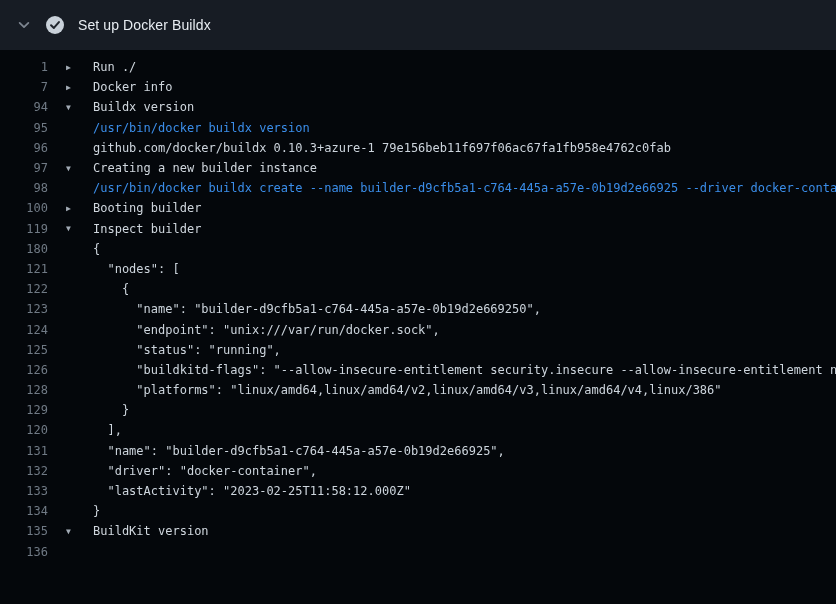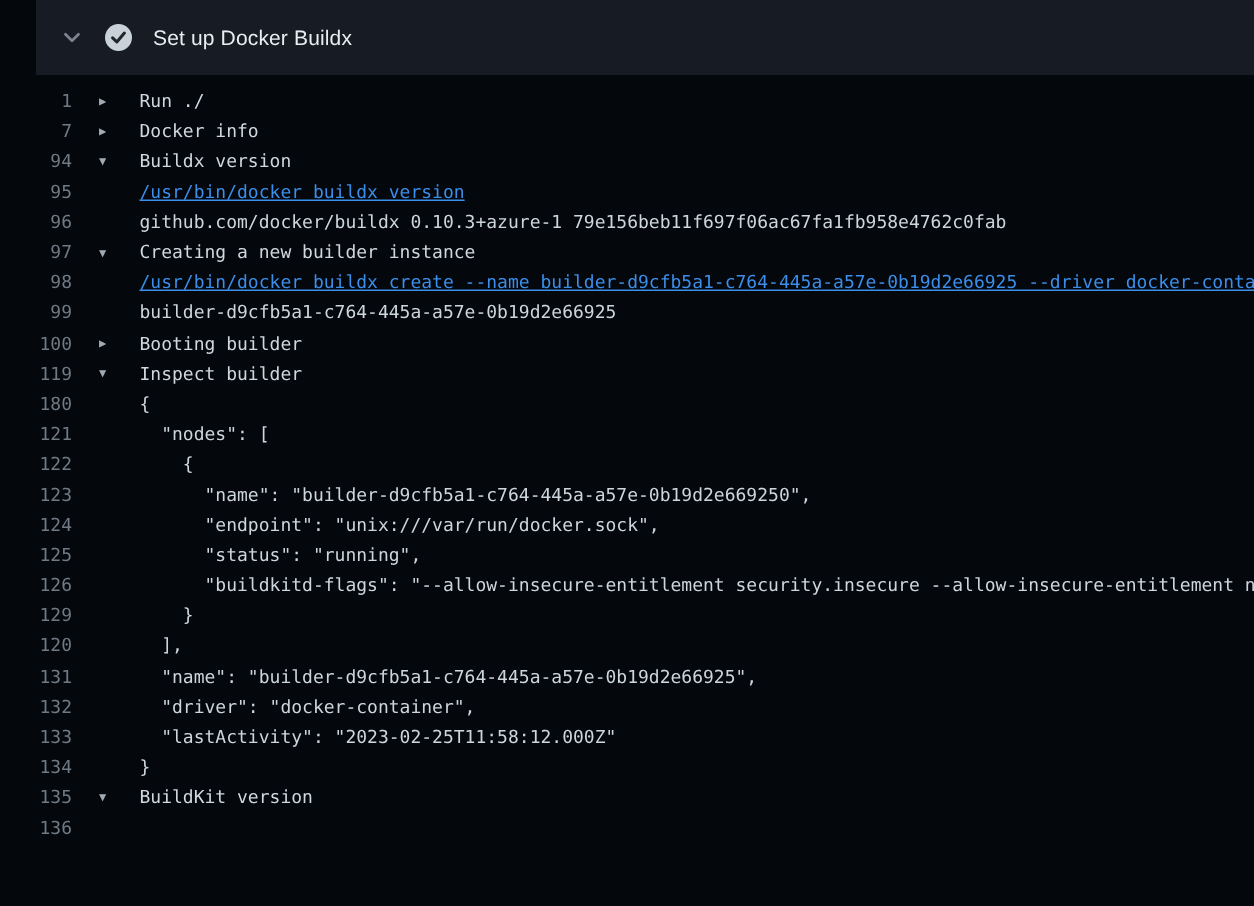--- a/index.html
+++ b/index.html
@@ -10,21 +10,20 @@
   }
 
   
   .step-header {
     height: 50px;
     background: #171c24;
     display: flex;
     align-items: center;
     padding: 0 16px;
     cursor: pointer;
-    margin-left: 24px;
   }
   .chevron { width: 16px; height: 16px; display: inline-flex; align-items: center; justify-content: center; }
   .chevron svg { display: block; }
   .status { width: 18px; height: 18px; margin-left: 14px; display: inline-flex; }
   .status svg { display: block; }
   .step-title {
     margin-left: 14px;
     color: #e8edf2;
     font-size: 14px;
     letter-spacing: .1px;
@@ -52,21 +51,21 @@
   .arrow {
     width: 14px;
     flex: 0 0 14px;
     margin-left: 18px;
     font-size: 8px;
     color: #a2abb5;
     text-align: left;
   }
   .text { color: #cdd5dd; padding-left: 13px; }
   .log-line.group .text { color: #d0d7de; cursor: pointer; }
-  .log-line.command .text { color: #3b8eea; text-decoration: underline; }
+  .log-line.command .text { color: #3b8eea; }
 </style>
 </head>
 <body>
 
 <div class="step-header">
   <span class="chevron">
     <svg width="14" height="14" viewBox="0 0 16 16">
       <path d="M3 5.5 L8 10.5 L13 5.5" fill="none" stroke="#7d8590" stroke-width="2" stroke-linecap="round" stroke-linejoin="round"></path>
     </svg>
   </span>
@@ -108,25 +107,20 @@
     <div class="log-line group">
     <span class="num">97</span>
     <span class="arrow">▼</span>
     <span class="text">Creating a new builder instance</span>
   </div>
     <div class="log-line command">
     <span class="num">98</span>
     <span class="arrow"></span>
     <span class="text">/usr/bin/docker buildx create --name builder-d9cfb5a1-c764-445a-a57e-0b19d2e66925 --driver docker-container</span>
   </div>
-    <div class="log-line">
-    <span class="num">99</span>
-    <span class="arrow"></span>
-    <span class="text">builder-d9cfb5a1-c764-445a-a57e-0b19d2e66925</span>
-  </div>
     <div class="log-line group">
     <span class="num">100</span>
     <span class="arrow">▶</span>
     <span class="text">Booting builder</span>
   </div>
     <div class="log-line group">
     <span class="num">119</span>
     <span class="arrow">▼</span>
     <span class="text">Inspect builder</span>
   </div>
@@ -159,20 +153,25 @@
     <span class="num">125</span>
     <span class="arrow"></span>
     <span class="text">      "status": "running",</span>
   </div>
     <div class="log-line">
     <span class="num">126</span>
     <span class="arrow"></span>
     <span class="text">      "buildkitd-flags": "--allow-insecure-entitlement security.insecure --allow-insecure-entitlement network.host",</span>
   </div>
     <div class="log-line">
+    <span class="num">128</span>
+    <span class="arrow"></span>
+    <span class="text">      "platforms": "linux/amd64,linux/amd64/v2,linux/amd64/v3,linux/amd64/v4,linux/386"</span>
+  </div>
+    <div class="log-line">
     <span class="num">129</span>
     <span class="arrow"></span>
     <span class="text">    }</span>
   </div>
     <div class="log-line">
     <span class="num">120</span>
     <span class="arrow"></span>
     <span class="text">  ],</span>
   </div>
     <div class="log-line">

